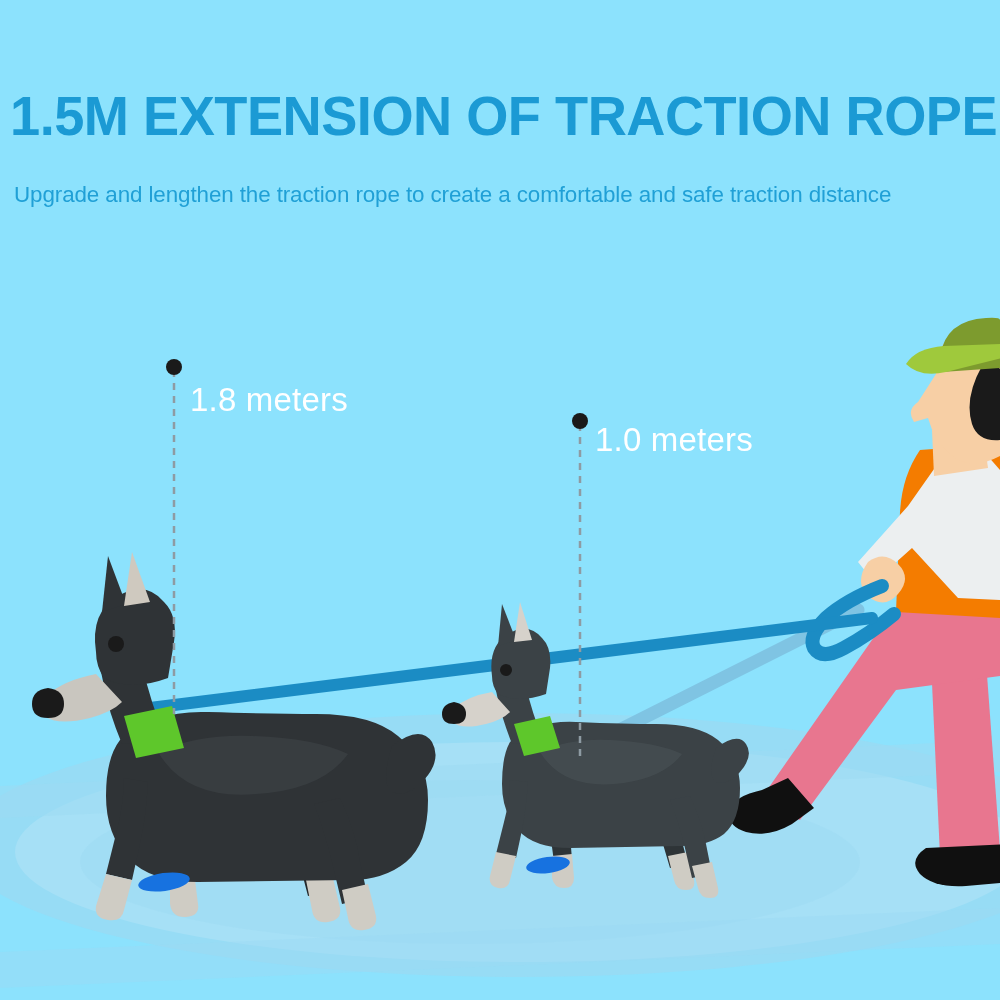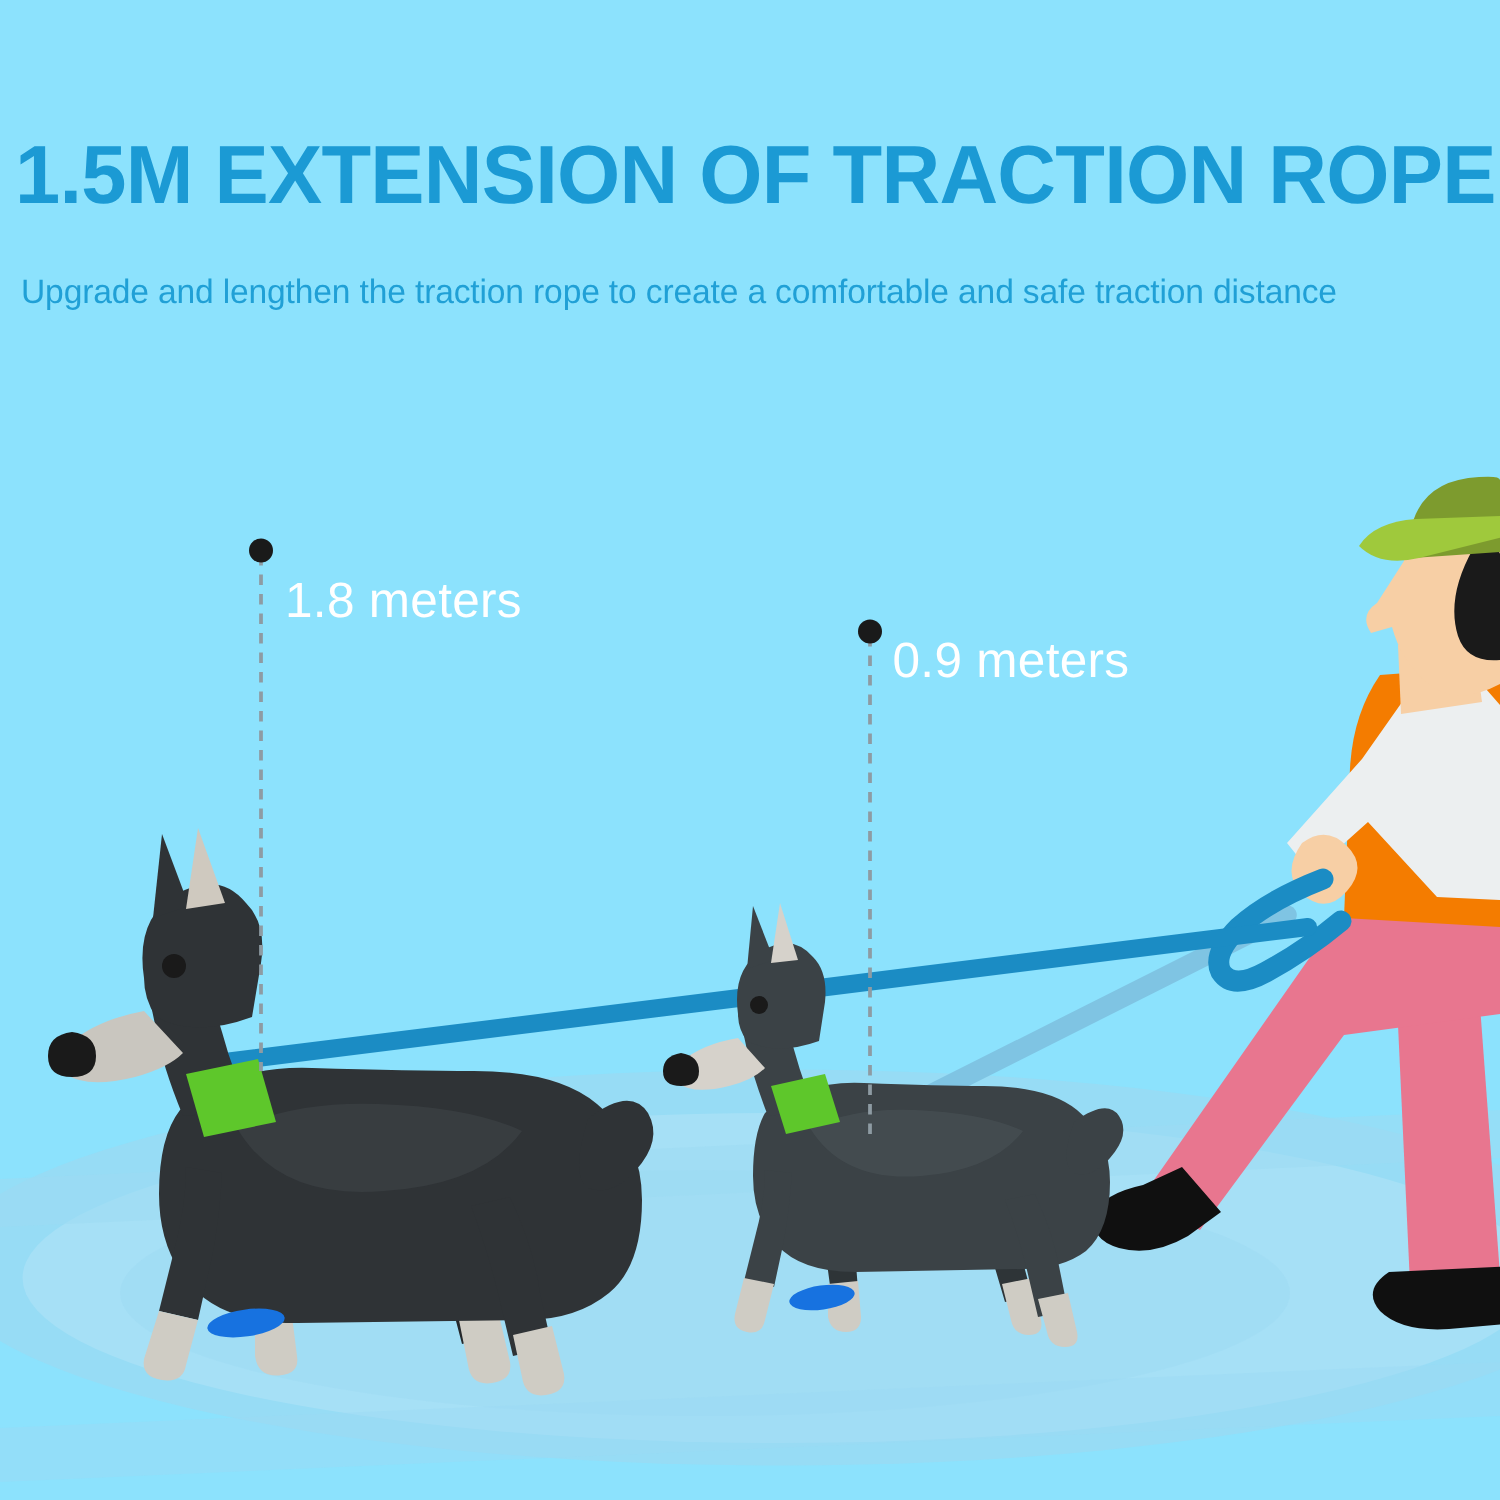--- a/index.html
+++ b/index.html
@@ -200,16 +200,16 @@
     </g>
   </svg>
 
   <div class="txt-layer">
     <div class="title">1.5M EXTENSION OF TRACTION ROPE</div>
 
     <div class="subtitle">Upgrade and lengthen the traction rope to create a comfortable and safe traction distance</div>
 
     <div class="measure-label label-15">1.8 meters</div>
 
-    <div class="measure-label label-12">0.9 meters</div>
+    <div class="measure-label label-12">1.0 meters</div>
   </div>
 
 </div>
 
 </body></html>

